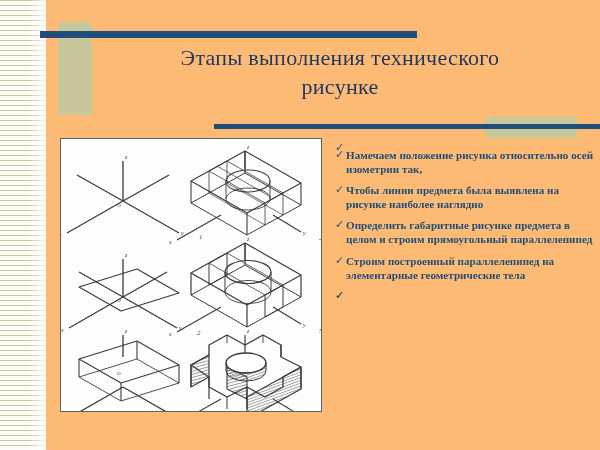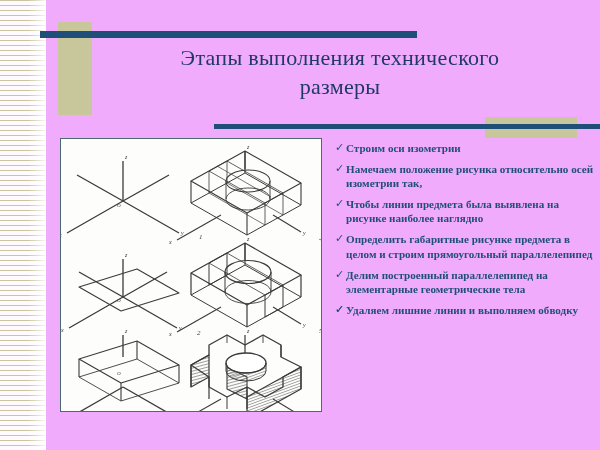--- a/index.html
+++ b/index.html
@@ -13,21 +13,21 @@
     font-family: "Liberation Serif", serif;
     overflow: hidden;
     position: relative;
   }
 
   #slide {
     position: absolute;
     left: 0; top: 0;
     width: 600px;
     height: 450px;
-    background: #f0abfc;
+    background: #fdba74;
     overflow: hidden;
   }
 
   
   .stripes {
     position: absolute;
     left: 0; top: 0;
     width: 46px;
     height: 450px;
     background-image: repeating-linear-gradient(
@@ -127,21 +127,21 @@
   <div class="stripes"></div>
   <div class="stripes-fade"></div>
 
   <div class="khaki-block"></div>
   <div class="navy-bar-top"></div>
   <div class="khaki-block-2"></div>
   <div class="navy-bar-bottom"></div>
 
   <div class="title">
     <span>Этапы выполнения  технического</span><br>
-    <span>размеры</span>
+    <span>рисунке</span>
   </div>
 
   <div class="panel">
     <svg width="260" height="272" viewBox="0 0 260 272">
       <defs>
         <pattern id="hatch" width="3" height="3" patternUnits="userSpaceOnUse" patternTransform="rotate(75)">
           <line x1="0" y1="0" x2="0" y2="3" stroke="#4a4a4a" stroke-width="1.1"></line>
         </pattern>
         <pattern id="hatch2" width="2.6" height="2.6" patternUnits="userSpaceOnUse" patternTransform="rotate(70)">
           <line x1="0" y1="0" x2="0" y2="2.6" stroke="#555" stroke-width="1"></line>
@@ -304,40 +304,38 @@
           <text x="64" y="36" fill="#3a3a3a" stroke="none">y</text>
           <text x="80" y="42" fill="#3a3a3a" stroke="none" font-size="7">6</text>
         </g>
       </g>
     </svg>
   </div>
 
   <div class="bullets">
     <div class="bullet">
       <span class="tick">✓</span>
-      <span>Строим оси изометрии</span>
     </div>
     <div class="bullet">
       <span class="tick">✓</span>
       <span>Намечаем положение рисунка относительно осей изометрии так,</span>
     </div>
     <div class="bullet">
       <span class="tick">✓</span>
       <span>Чтобы линии предмета была выявлена на рисунке наиболее наглядно</span>
     </div>
     <div class="bullet">
       <span class="tick">✓</span>
       <span>Определить габаритные рисунке предмета в целом и строим прямоугольный параллелепипед</span>
     </div>
     <div class="bullet">
       <span class="tick">✓</span>
-      <span>Делим построенный параллелепипед на элементарные геометрические тела</span>
-    </div>
-    <div class="bullet">
-      <span class="tick">✓</span>
-    </div>
-    <div class="bullet">
-      <span class="tick">✓</span>
-      <span>Удаляем лишние линии и выполняем обводку</span>
+      <span>Строим построенный параллелепипед на элементарные геометрические тела</span>
+    </div>
+    <div class="bullet">
+      <span class="tick">✓</span>
+    </div>
+    <div class="bullet">
+      <span class="tick">✓</span>
     </div>
   </div>
 
 </div>
 
 </body></html>

